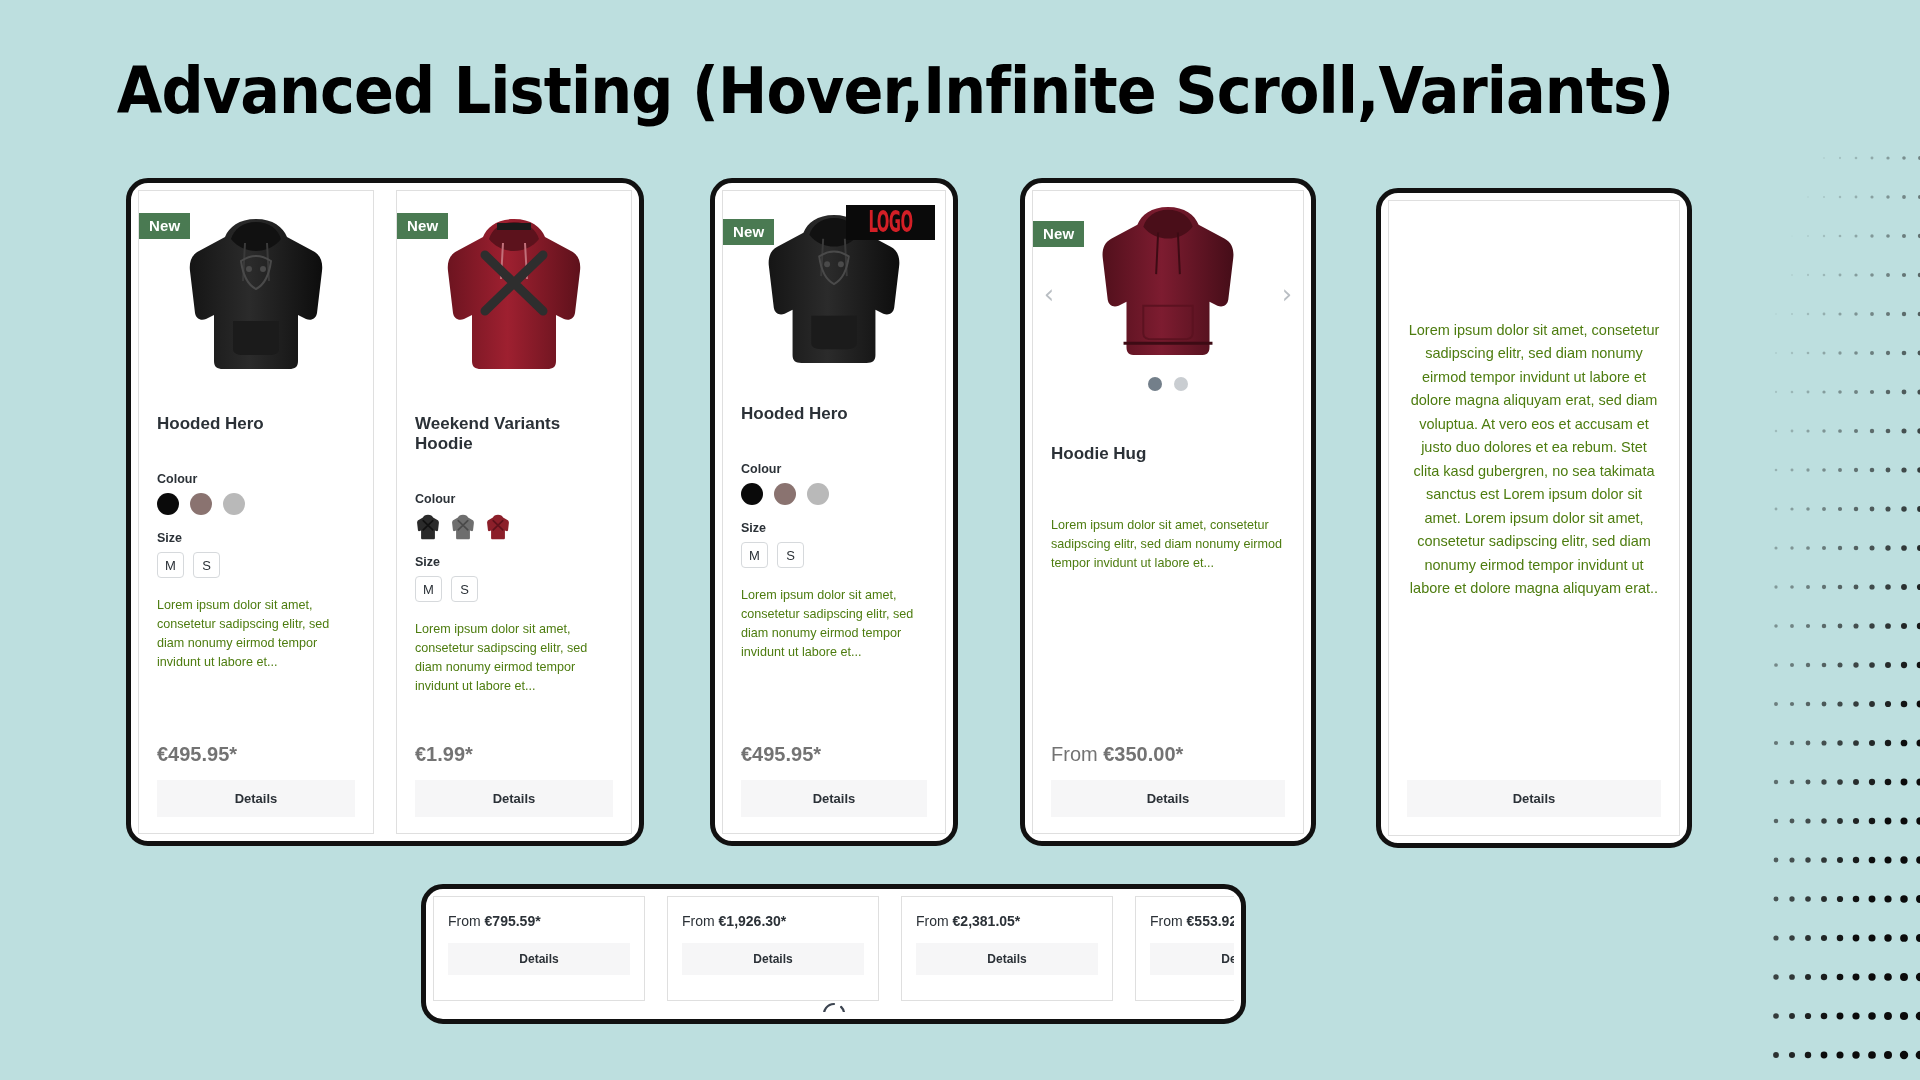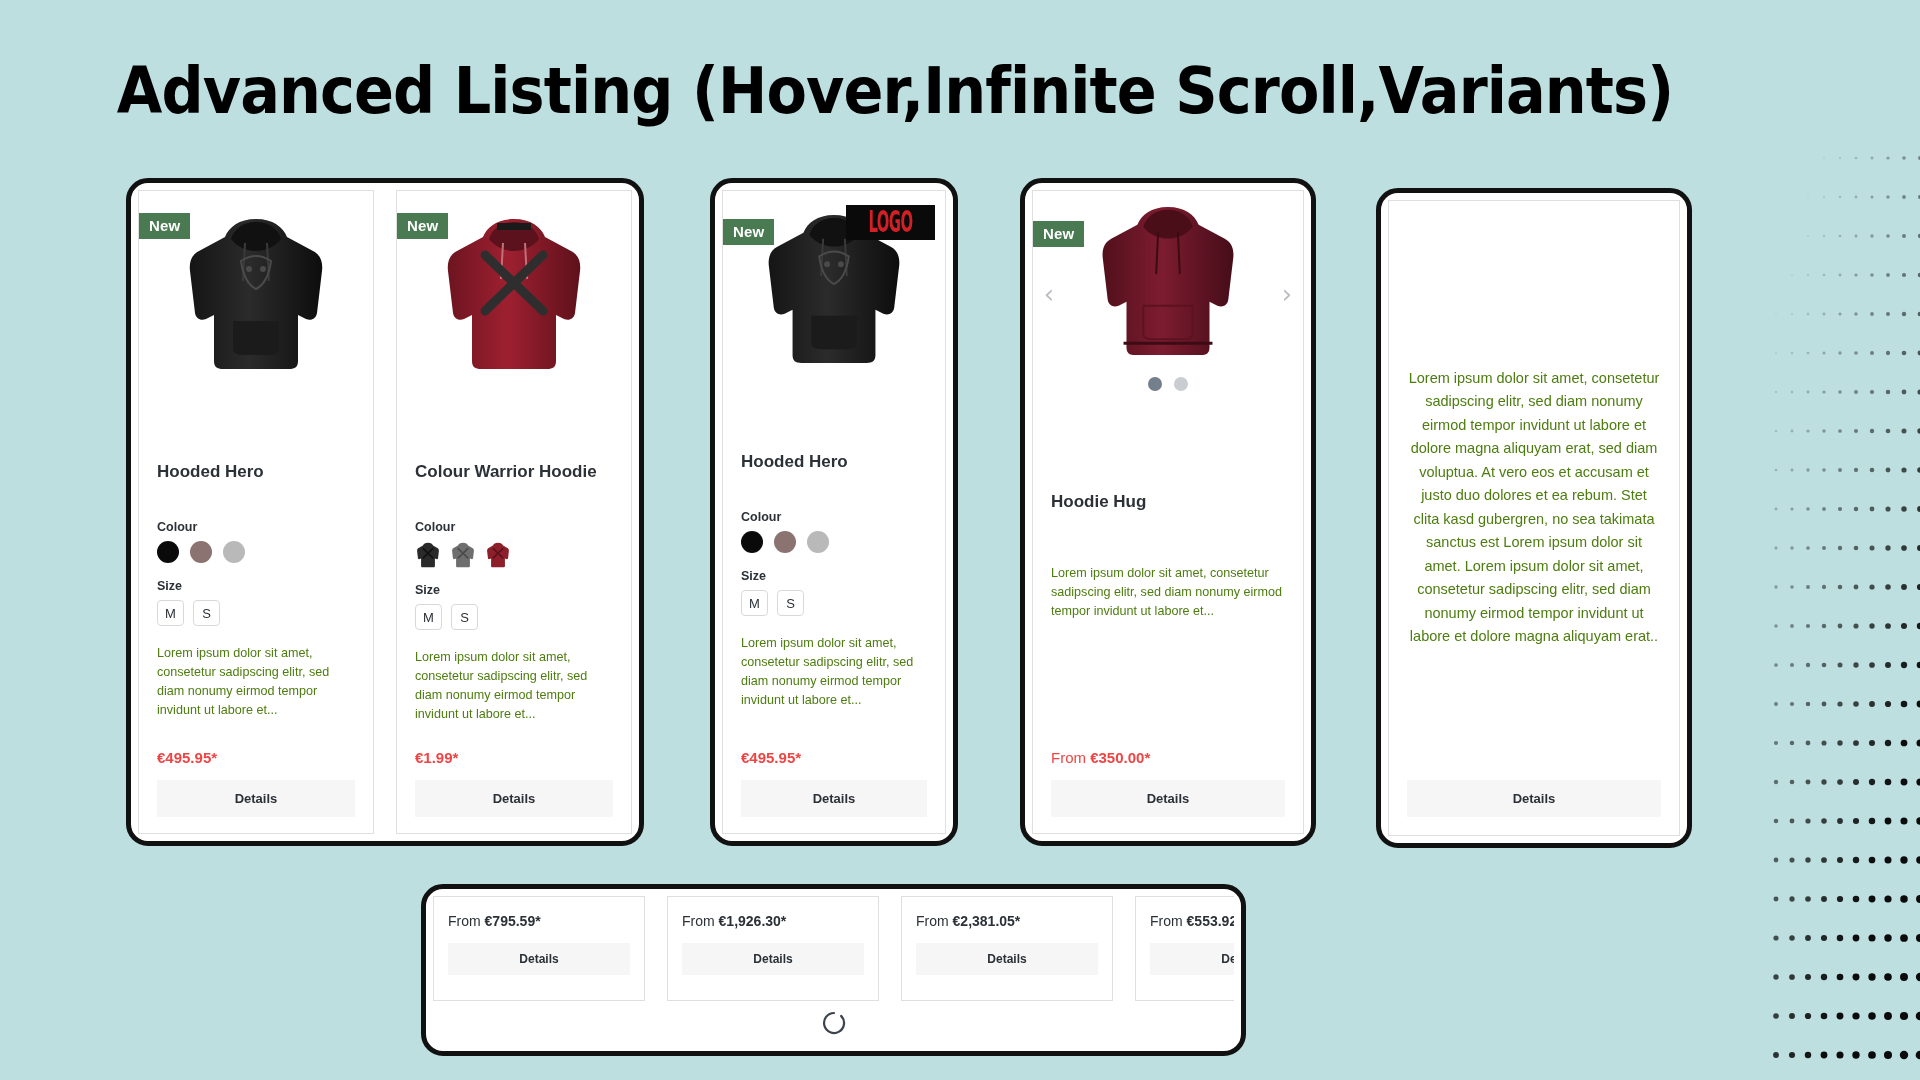--- a/index.html
+++ b/index.html
@@ -48,21 +48,20 @@
 
   
   .card {
     position: relative;
     background: #fff;
     border: 1px solid #dfdfdf;
     display: flex; flex-direction: column;
     height: 100%;
     flex: 1 1 0;
     min-width: 0;
-    gap: 48px;
   }
   .media {
     position: relative;
     height: 205px;
     flex: 0 0 auto;
     display: flex; align-items: center; justify-content: center;
   }
   .badge-new {
     position: absolute; left: 0; top: 22px;
     background: #4a7a52; color: #fff;
@@ -113,21 +112,21 @@
     display: flex; align-items: center; justify-content: center;
     font-size: 13px; color: #2b3137; background: #fff;
   }
   .desc {
     font-size: 12.6px; line-height: 1.52; color: #4d7c0f;
     margin-top: 18px;
   }
   .desc.centered { text-align: center; font-size: 14.5px; line-height: 1.62; }
   .spacer { flex: 1 1 auto; min-height: 0; }
   .price {
-    font-size: 15px; color: #ef4444; font-weight: bold;
+    font-size: 20px; color: #737373; font-weight: bold;
     margin-bottom: 14px;
   }
   .price .from { font-weight: normal; }
   .btn-details {
     background: #f6f6f7;
     text-align: center;
     font-size: 13px; font-weight: bold; color: #2b3137;
     padding: 11px 0;
     margin: 0 0 16px 0;
   }
@@ -479,21 +478,21 @@
               </linearGradient>
             </defs>
             <path d="M75 10 C58 10 48 18 44 28 L18 42 C10 46 8 54 9 62 L14 104 C15 110 20 112 25 110 L33 106 L33 152 C33 158 36 160 42 160 L108 160 C114 160 117 158 117 152 L117 106 L125 110 C130 112 135 110 136 104 L141 62 C142 54 140 46 132 42 L106 28 C102 18 92 10 75 10 Z" fill="url(#g-red)"></path>
             <path d="M75 13 C62 13 53 20 50 30 C56 38 66 42 75 42 C84 42 94 38 100 30 C97 20 88 13 75 13 Z" fill="#5c121c"></path>
             <rect x="58" y="14" width="34" height="7" fill="#1a1a1a"></rect>
             <path d="M64 34 L62 70 M86 34 L88 70" stroke="#c2707a" stroke-width="2" fill="none"></path>
             <path d="M46 46 L104 102 M104 46 L46 102" stroke="#2e2e2e" stroke-width="9" stroke-linecap="round" fill="none"></path>
           </svg>
         </div>
         <div class="body">
-          <div class="pname">Colour Warrior Hoodie</div>
+          <div class="pname">Weekend Variants Hoodie</div>
           <div style="height:38px"></div>
           <div class="opt-label">Colour</div>
           <div class="thumbs">
             <svg width="26" height="28" viewBox="0 0 150 170">
                 <path d="M75 10 C58 10 48 18 44 28 L18 42 C10 46 8 54 9 62 L14 104 C15 110 20 112 25 110 L33 106 L33 152 C33 158 36 160 42 160 L108 160 C114 160 117 158 117 152 L117 106 L125 110 C130 112 135 110 136 104 L141 62 C142 54 140 46 132 42 L106 28 C102 18 92 10 75 10 Z" fill="#2a2a2a"></path>
                 <path d="M46 46 L104 102 M104 46 L46 102" stroke="#111" stroke-width="10" stroke-linecap="round"></path>
               </svg>
             <svg width="26" height="28" viewBox="0 0 150 170">
                 <path d="M75 10 C58 10 48 18 44 28 L18 42 C10 46 8 54 9 62 L14 104 C15 110 20 112 25 110 L33 106 L33 152 C33 158 36 160 42 160 L108 160 C114 160 117 158 117 152 L117 106 L125 110 C130 112 135 110 136 104 L141 62 C142 54 140 46 132 42 L106 28 C102 18 92 10 75 10 Z" fill="#6e6e6e"></path>
                 <path d="M46 46 L104 102 M104 46 L46 102" stroke="#4a4a4a" stroke-width="10" stroke-linecap="round"></path>
@@ -612,21 +611,21 @@
         <div style="height:118px"></div>
         <div class="body">
           <div class="desc centered" style="margin-top:0">Lorem ipsum dolor sit amet, consetetur sadipscing elitr, sed diam nonumy eirmod tempor invidunt ut labore et dolore magna aliquyam erat, sed diam voluptua. At vero eos et accusam et justo duo dolores et ea rebum. Stet clita kasd gubergren, no sea takimata sanctus est Lorem ipsum dolor sit amet. Lorem ipsum dolor sit amet, consetetur sadipscing elitr, sed diam nonumy eirmod tempor invidunt ut labore et dolore magna aliquyam erat..</div>
           <div class="spacer"></div>
           <div class="btn-details" style="margin-bottom:18px">Details</div>
         </div>
       </div>
     </div>
   </div>
 
-  <div class="frame" id="strip-frame" style="left:421px; top:884px; width:825px; height:172px;">
+  <div class="frame" id="strip-frame" style="left:421px; top:884px; width:825px; height:140px;">
     <div class="strip-inner">
       <div class="strip-row">
         <div class="strip-card">
           <div class="strip-price">
             <span class="from">From</span>
             <span>€795.59*</span>
           </div>
           <div class="strip-btn">Details</div>
         </div>
         <div class="strip-card">

